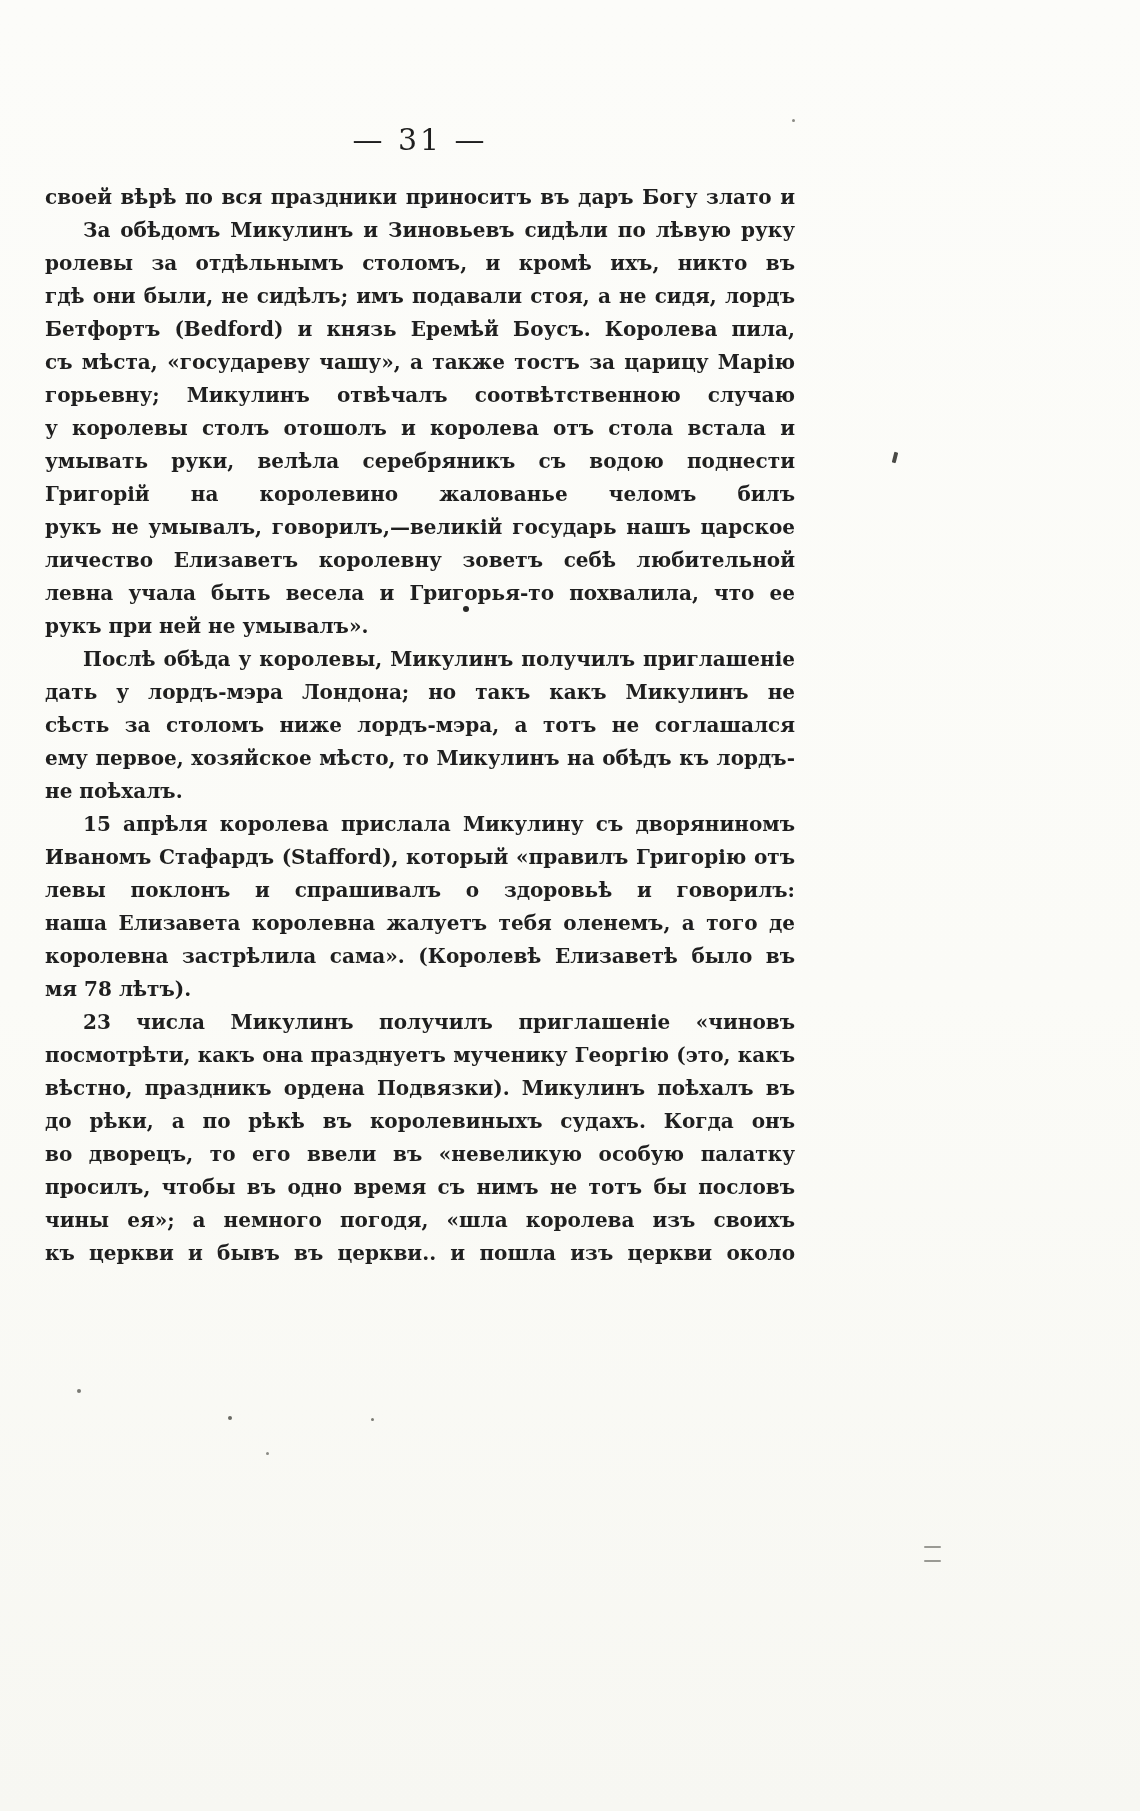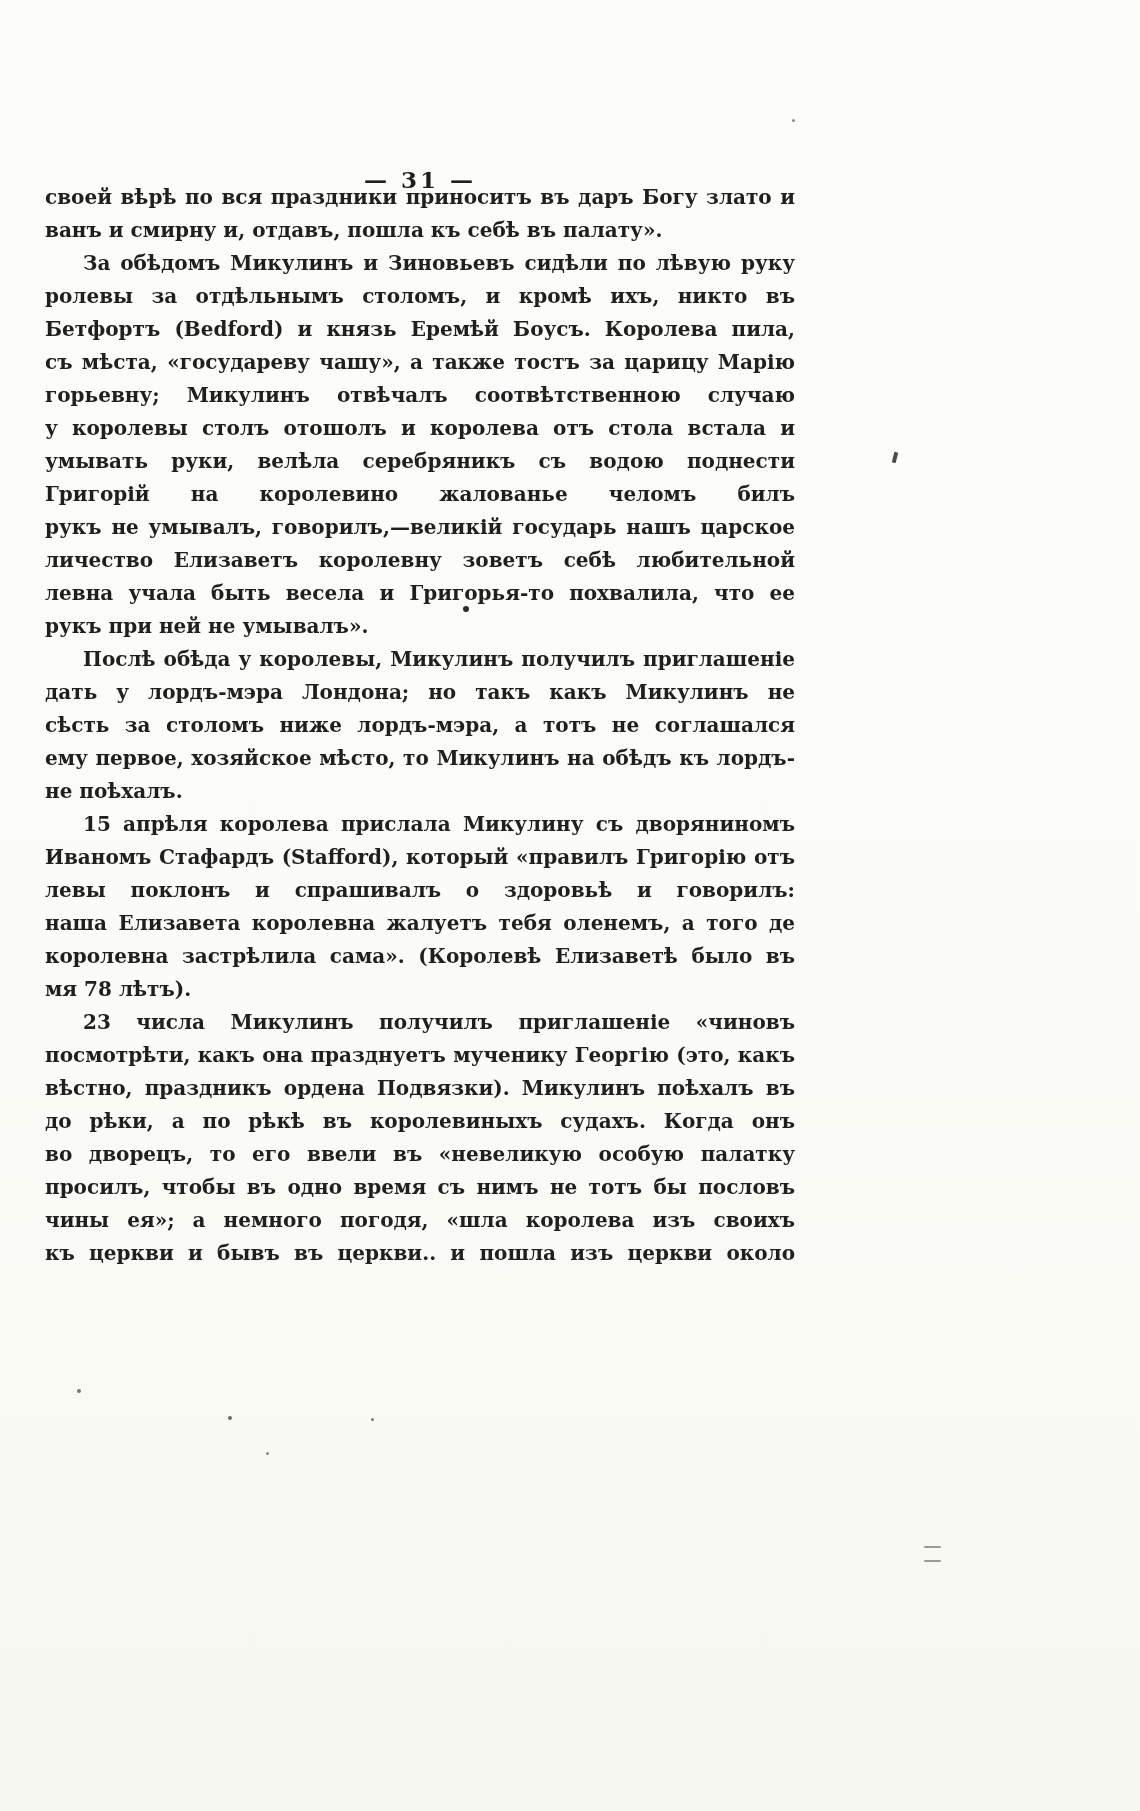--- a/index.html
+++ b/index.html
@@ -18,25 +18,24 @@
     position: absolute;
     inset: 0;
     background: linear-gradient(180deg, var(--paper, #fcfcf9) 0%, #fbfbf7 55%, #f7f7f2 100%);
   }
   .page-header {
     position: absolute;
     top: 122px;
     left: 45px;
     width: 750px;
     text-align: center;
-    font-size: 23px;
-    font-weight: bold;
+    font-size: 30px;
+    font-weight: normal;
     letter-spacing: 3px;
     color: var(--ink, #1f1f1f);
-    margin-top: 44px;
   }
   .text-block {
     position: absolute;
     top: 181px;
     left: 45px;
     width: 750px;
     color: var(--ink, #1f1f1f);
   }
   .paragraph {
     margin: 0;
@@ -69,25 +68,25 @@
 </head>
 <body>
 
 <div class="page">
 
   <div class="page-header">— 31 —</div>
 
   <div class="text-block">
       <div class="paragraph">
         <div class="line">своей вѣрѣ по вся праздники приноситъ въ даръ Богу злато и ли-</div>
-        <div class="line lastline">ванъ и смирну и, отдавъ, пошла къ себѣ въ палату».</div>
       </div>
       <div class="paragraph">
         <div class="line indent">За обѣдомъ Микулинъ и Зиновьевъ сидѣли по лѣвую руку ко-</div>
         <div class="line">ролевы за отдѣльнымъ столомъ, и кромѣ ихъ, никто въ палатѣ,</div>
+        <div class="line">гдѣ они были, не сидѣлъ; имъ подавали стоя, а не сидя, лордъ</div>
         <div class="line">Бетфортъ (Bedford) и князь Еремѣй Боусъ. Королева пила, вставая</div>
         <div class="line">съ мѣста, «государеву чашу», а также тостъ за царицу Марію Гри-</div>
         <div class="line">горьевну; Микулинъ отвѣчалъ соотвѣтственною случаю рѣчью. «А какъ</div>
         <div class="line">у королевы столъ отошолъ и королева отъ стола встала и почала</div>
         <div class="line">умывать руки, велѣла серебряникъ съ водою поднести Григорію.</div>
         <div class="line">Григорій на королевино жалованье челомъ билъ (благодарилъ), а</div>
         <div class="line">рукъ не умывалъ, говорилъ,—великій государь нашъ царское ве-</div>
         <div class="line">личество Елизаветъ королевну зоветъ себѣ любительной сестрой,</div>
         <div class="line">левна учала быть весела и Григорья-то похвалила, что ее почтилъ,</div>
         <div class="line lastline">рукъ при ней не умывалъ».</div>

